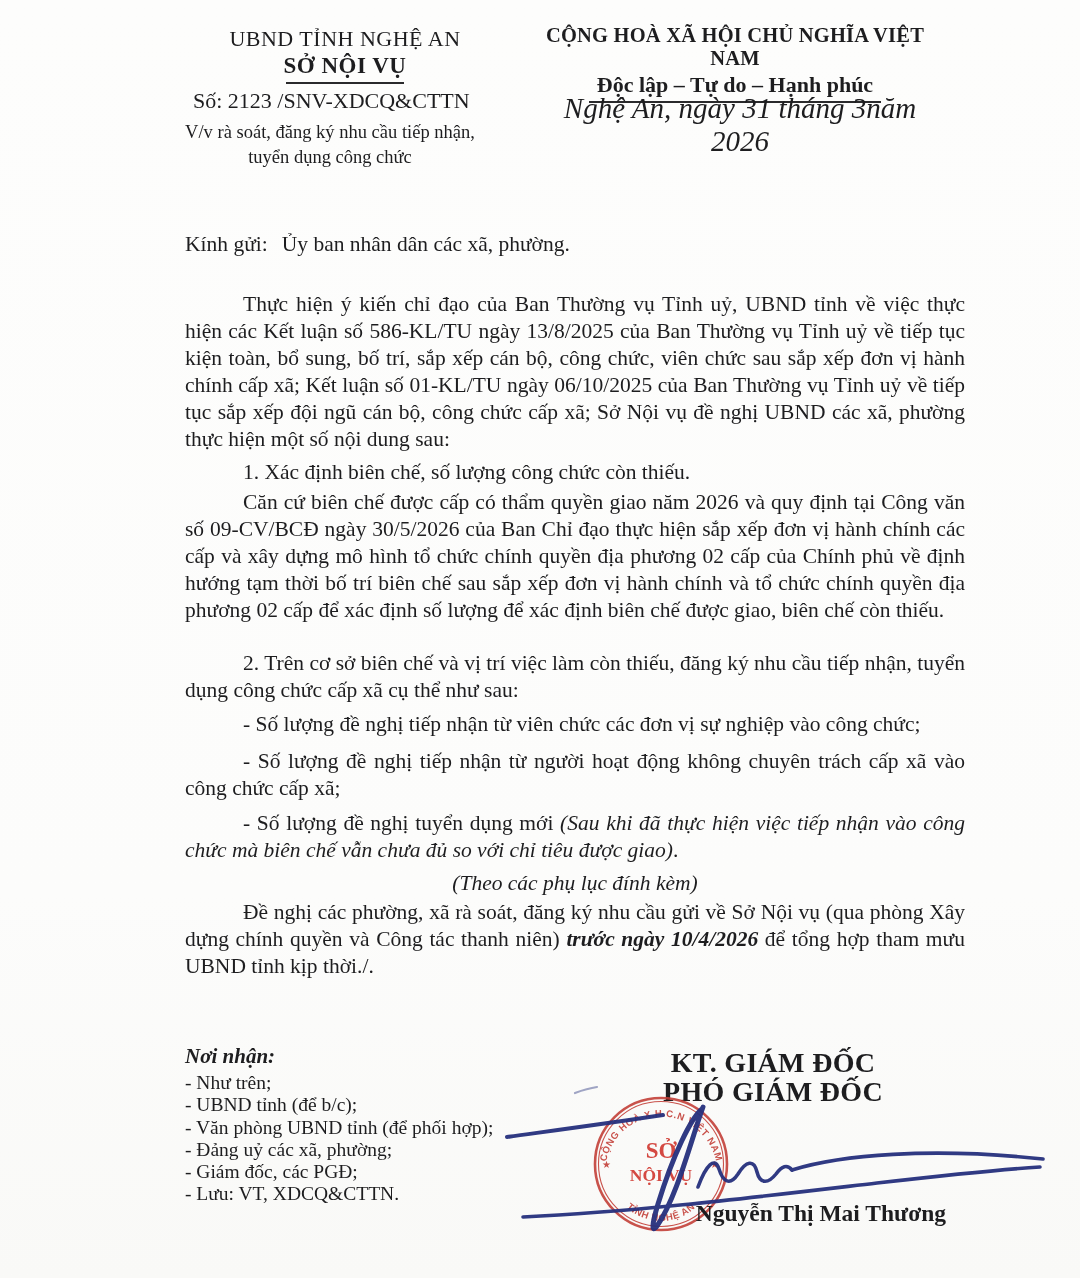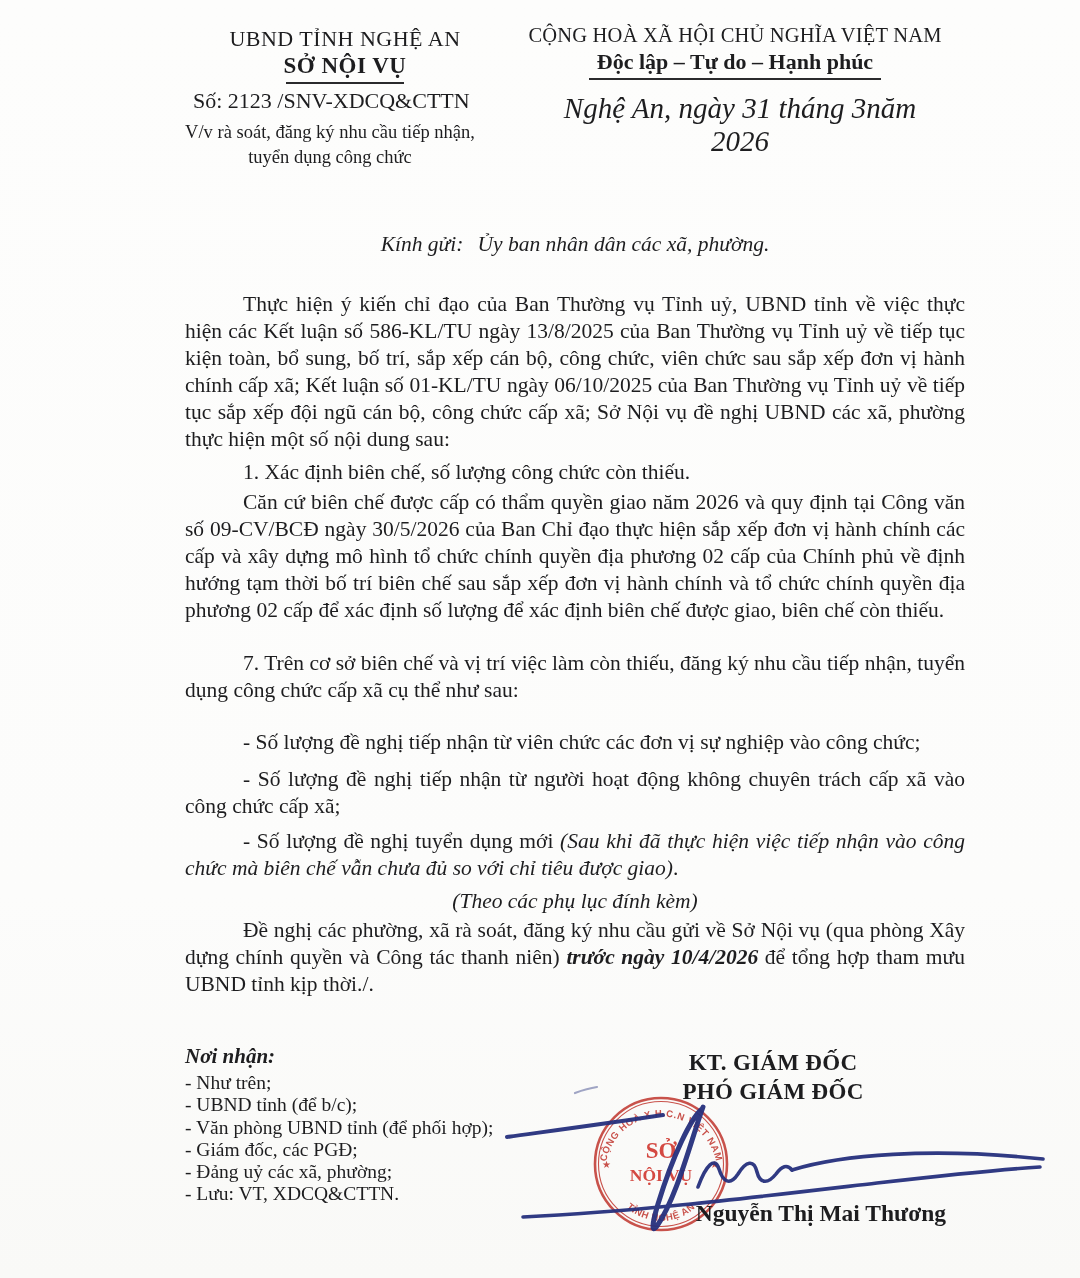--- a/index.html
+++ b/index.html
@@ -8,42 +8,42 @@
     background:linear-gradient(180deg,#fdfdfc 0%,#fcfcfb 70%,#f9f9f7 100%);
     font-family:"Liberation Serif","DejaVu Serif",serif;
     color:#1d1d1f;
   }
   
   .org-block{position:absolute;left:190px;top:26px;width:310px;text-align:center;}
   .org-parent{font-size:22px;letter-spacing:.5px;}
   .org-name{font-size:23px;font-weight:bold;letter-spacing:.5px;margin-top:1px;}
   .org-underline{width:118px;border-bottom:2px solid #2a2a2c;margin:3px auto 0;}
   .national-block{position:absolute;left:520px;top:24px;width:430px;text-align:center;}
-  .national-title{font-size:20.5px;font-weight:normal;letter-spacing:.2px;}
+  .national-title{font-size:20.5px;font-weight:bold;letter-spacing:.2px;}
   .national-motto{font-size:22px;font-weight:bold;margin-top:2px;}
   .motto-underline{width:292px;border-bottom:2px solid #2a2a2c;margin:3px auto 0;}
   .doc-number{position:absolute;left:193px;top:88px;font-size:22px;}
   .subject{position:absolute;left:160px;top:120px;width:340px;text-align:center;font-size:18.5px;line-height:25px;}
   .dateline{position:absolute;left:540px;top:92px;width:400px;text-align:center;font-style:italic;font-size:29px;}
   
   .body-block{position:absolute;left:185px;top:231px;width:780px;font-size:21.5px;line-height:27px;}
-  .recipient-line{text-align:center;margin:0 0 33px 0;font-style:italic;}
+  .recipient-line{text-align:left;margin:0 0 33px 0;}
   .recipient-line .rec-value{margin-left:14px;}
   p.para{margin:0;text-align:justify;text-indent:58px;}
   p.h-item{margin:6px 0 3px 0;text-indent:58px;}
-  p.sp{margin-top:25px;}
+  p.sp{margin-top:7px;}
   .attach-note{margin:6px 0 2px 0;text-align:center;font-style:italic;}
   .it{font-style:italic;}
   .bi{font-weight:bold;font-style:italic;}
   
   .noinhan{position:absolute;left:185px;top:1044px;width:440px;}
   .noinhan-title{font-size:21px;font-weight:bold;font-style:italic;margin-bottom:3px;}
   .noinhan-item{font-size:19.5px;line-height:22.3px;}
   .sign-title{position:absolute;left:615px;top:1048px;width:316px;text-align:center;
-              font-size:23px;font-weight:bold;line-height:29px;letter-spacing:.3px;}
+              font-size:28px;font-weight:bold;line-height:29px;letter-spacing:.3px;}
   .signer-name{position:absolute;left:600px;top:1200px;width:346px;text-align:right;
                font-size:23.5px;font-weight:bold;}
   .stamp-wrap{position:absolute;left:591px;top:1094px;width:140px;height:140px;opacity:.88;}
   .sig-wrap{position:absolute;left:495px;top:1085px;width:560px;height:175px;}
 </style>
 </head>
 <body>
 
 <div class="page">
 
@@ -70,40 +70,40 @@
 
   <div class="body-block">
     <p class="recipient-line"><span>Kính gửi:</span><span class="rec-value">Ủy ban nhân dân các xã, phường.</span></p>
 
     <p class="para">Thực hiện ý kiến chỉ đạo của Ban Thường vụ Tỉnh uỷ, UBND tỉnh về việc thực hiện các Kết luận số 586-KL/TU ngày 13/8/2025 của Ban Thường vụ Tỉnh uỷ về tiếp tục kiện toàn, bổ sung, bố trí, sắp xếp cán bộ, công chức, viên chức sau sắp xếp đơn vị hành chính cấp xã; Kết luận số 01-KL/TU ngày 06/10/2025 của Ban Thường vụ Tỉnh uỷ về tiếp tục sắp xếp đội ngũ cán bộ, công chức cấp xã; Sở Nội vụ đề nghị UBND các xã, phường thực hiện một số nội dung sau:</p>
 
     <p class="h-item">1. Xác định biên chế, số lượng công chức còn thiếu.</p>
 
     <p class="para">Căn cứ biên chế được cấp có thẩm quyền giao năm 2026 và quy định tại Công văn số 09-CV/BCĐ ngày 30/5/2026 của Ban Chỉ đạo thực hiện sắp xếp đơn vị hành chính các cấp và xây dựng mô hình tổ chức chính quyền địa phương 02 cấp của Chính phủ về định hướng tạm thời bố trí biên chế sau sắp xếp đơn vị hành chính và tổ chức chính quyền địa phương 02 cấp để xác định số lượng để xác định biên chế được giao, biên chế còn thiếu.</p>
 
-    <p class="para sp" style="margin-top:26px">7. Trên cơ sở biên chế và vị trí việc làm còn thiếu, đăng ký nhu cầu tiếp nhận, tuyển dụng công chức cấp xã cụ thể như sau:</p>
+    <p class="para sp" style="margin-top:26px">2. Trên cơ sở biên chế và vị trí việc làm còn thiếu, đăng ký nhu cầu tiếp nhận, tuyển dụng công chức cấp xã cụ thể như sau:</p>
 
     <p class="para sp">- Số lượng đề nghị tiếp nhận từ viên chức các đơn vị sự nghiệp vào công chức;</p>
 
     <p class="para sp" style="margin-top:10px">- Số lượng đề nghị tiếp nhận từ người hoạt động không chuyên trách cấp xã vào công chức cấp xã;</p>
 
     <p class="para sp" style="margin-top:8px"><span>- Số lượng đề nghị tuyển dụng mới </span><span class="it">(Sau khi đã thực hiện việc tiếp nhận vào công chức mà biên chế vẫn chưa đủ so với chỉ tiêu được giao)</span><span>.</span></p>
 
     <p class="attach-note">(Theo các phụ lục đính kèm)</p>
 
     <p class="para"><span>Đề nghị các phường, xã rà soát, đăng ký nhu cầu gửi về Sở Nội vụ (qua phòng Xây dựng chính quyền và Công tác thanh niên) </span><span class="bi">trước ngày 10/4/2026</span><span> để tổng hợp tham mưu UBND tỉnh kịp thời./.</span></p>
   </div>
 
   <div class="noinhan">
     <div class="noinhan-title">Nơi nhận:</div>
     <div class="noinhan-item">- Như trên;</div>
     <div class="noinhan-item">- UBND tỉnh (để b/c);</div>
     <div class="noinhan-item">- Văn phòng UBND tỉnh (để phối hợp);</div>
+    <div class="noinhan-item">- Đảng uỷ các xã, phường;</div>
     <div class="noinhan-item">- Giám đốc, các PGĐ;</div>
-    <div class="noinhan-item">- Đảng uỷ các xã, phường;</div>
     <div class="noinhan-item">- Lưu: VT, XDCQ&amp;CTTN.</div>
   </div>
 
   <div class="sign-title">
     <div>KT. GIÁM ĐỐC</div>
     <div>PHÓ GIÁM ĐỐC</div>
   </div>
 
   <div class="stamp-wrap">
     <svg width="140" height="140" viewBox="0 0 140 140">

